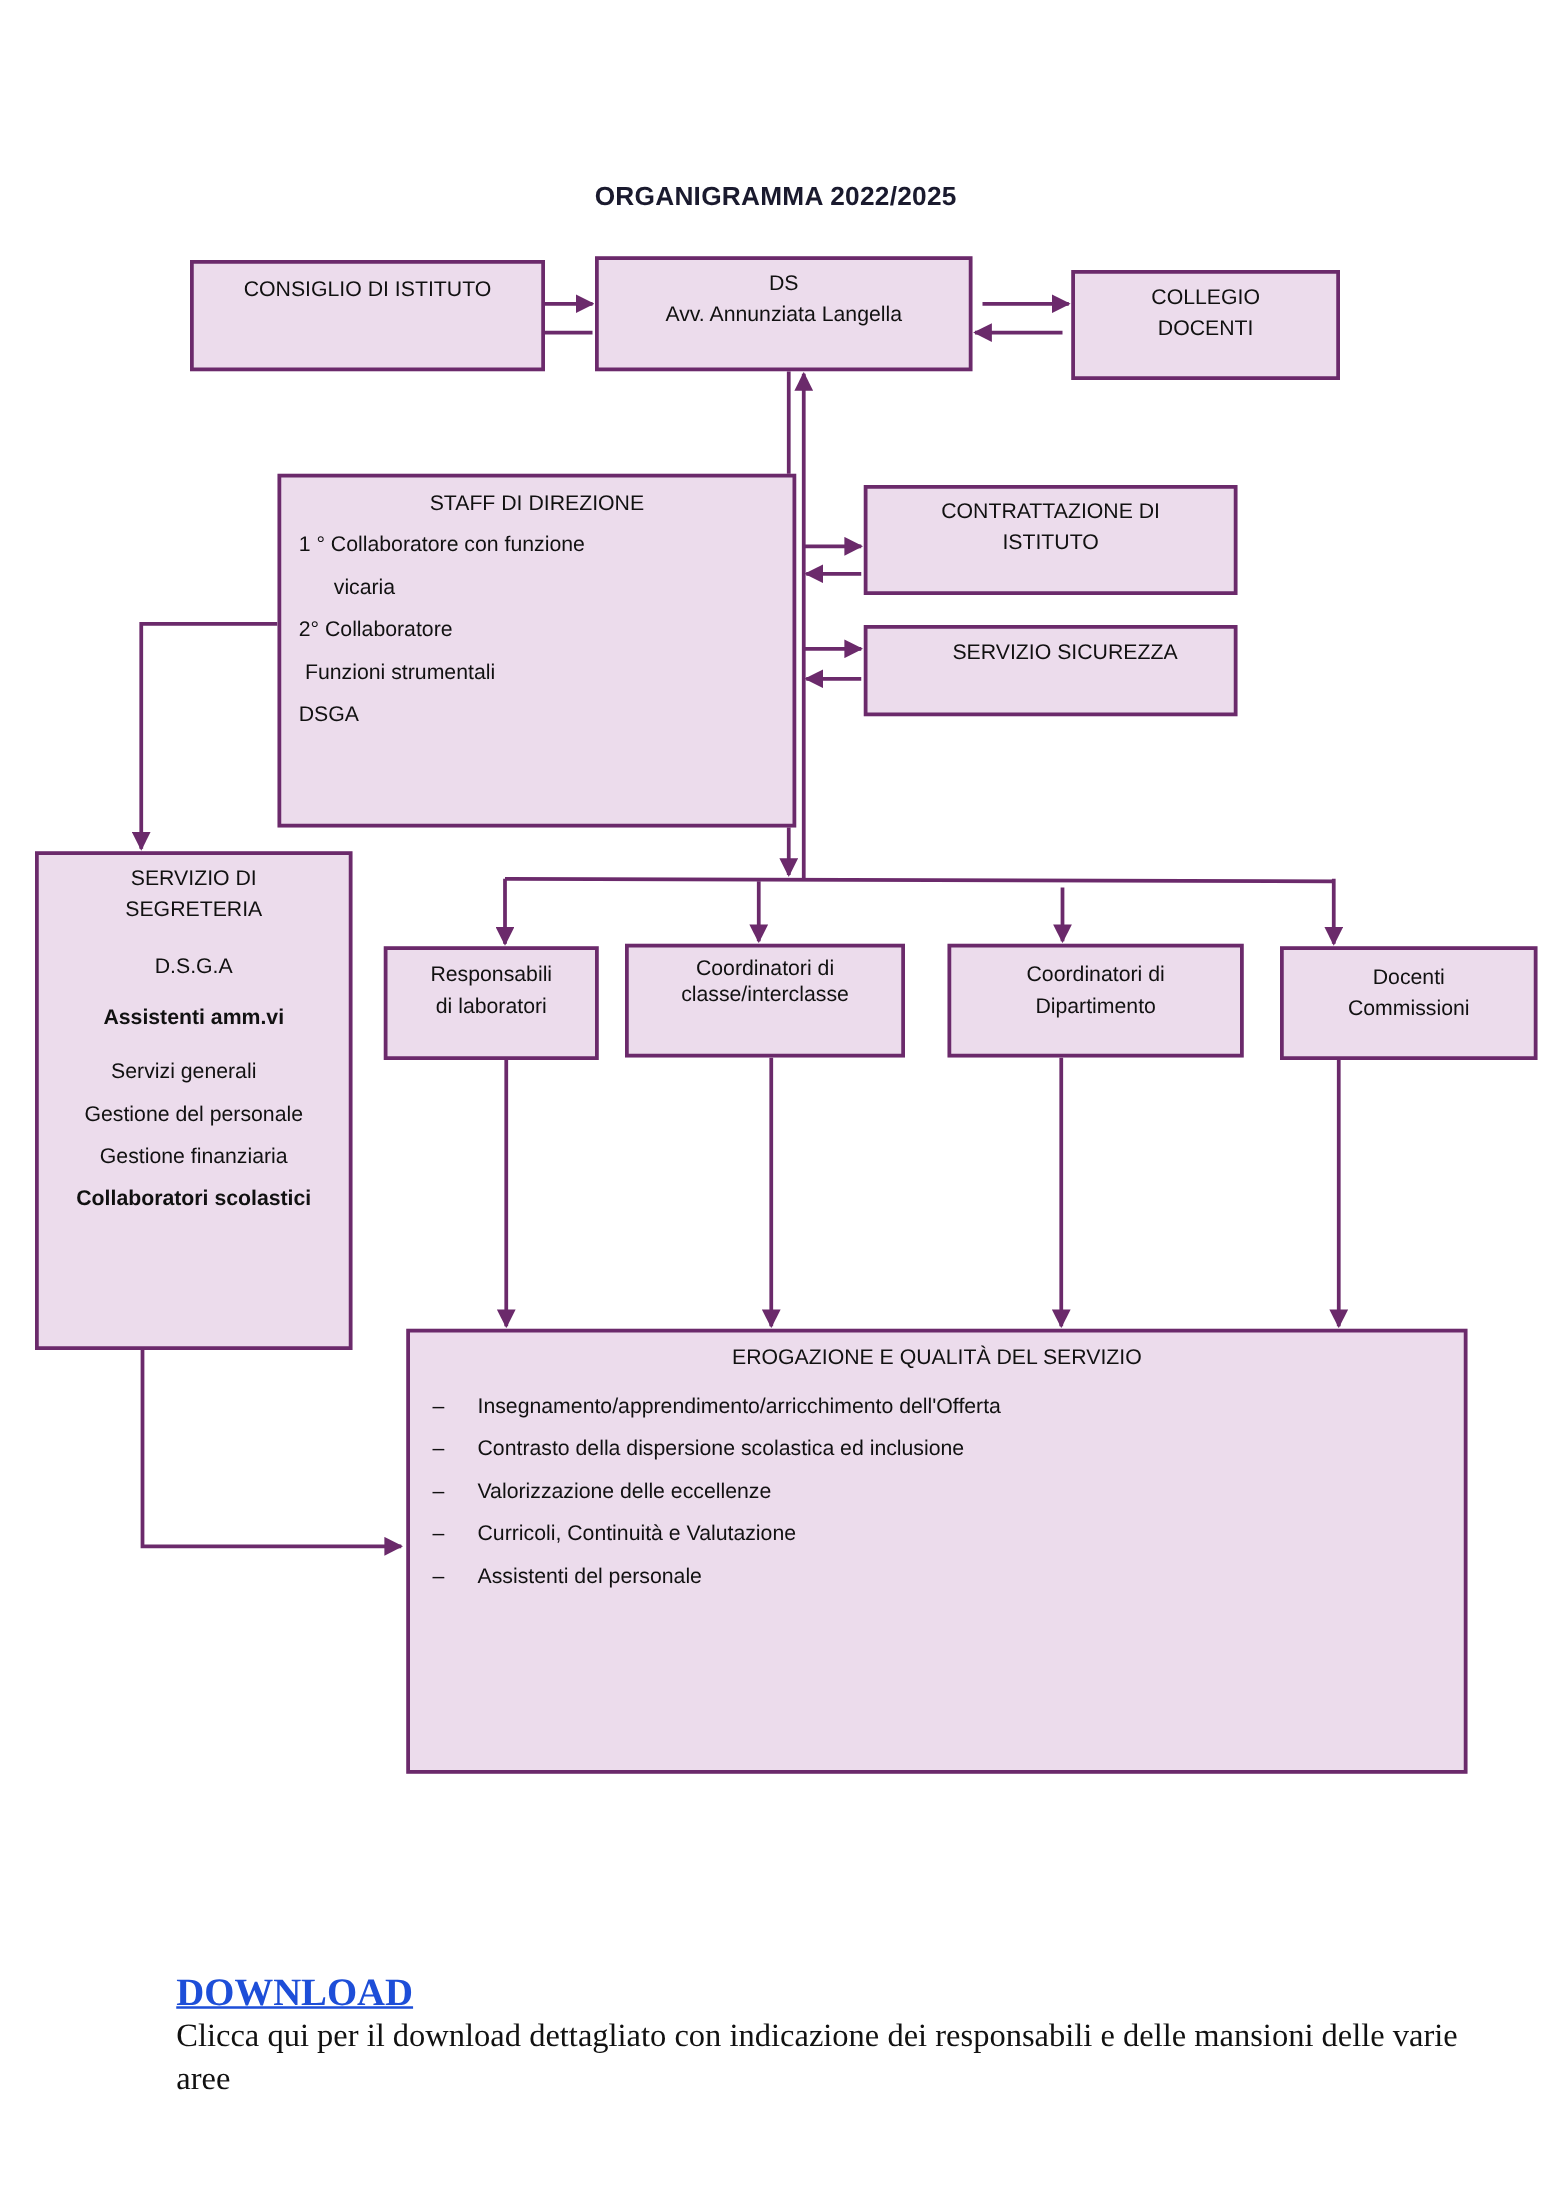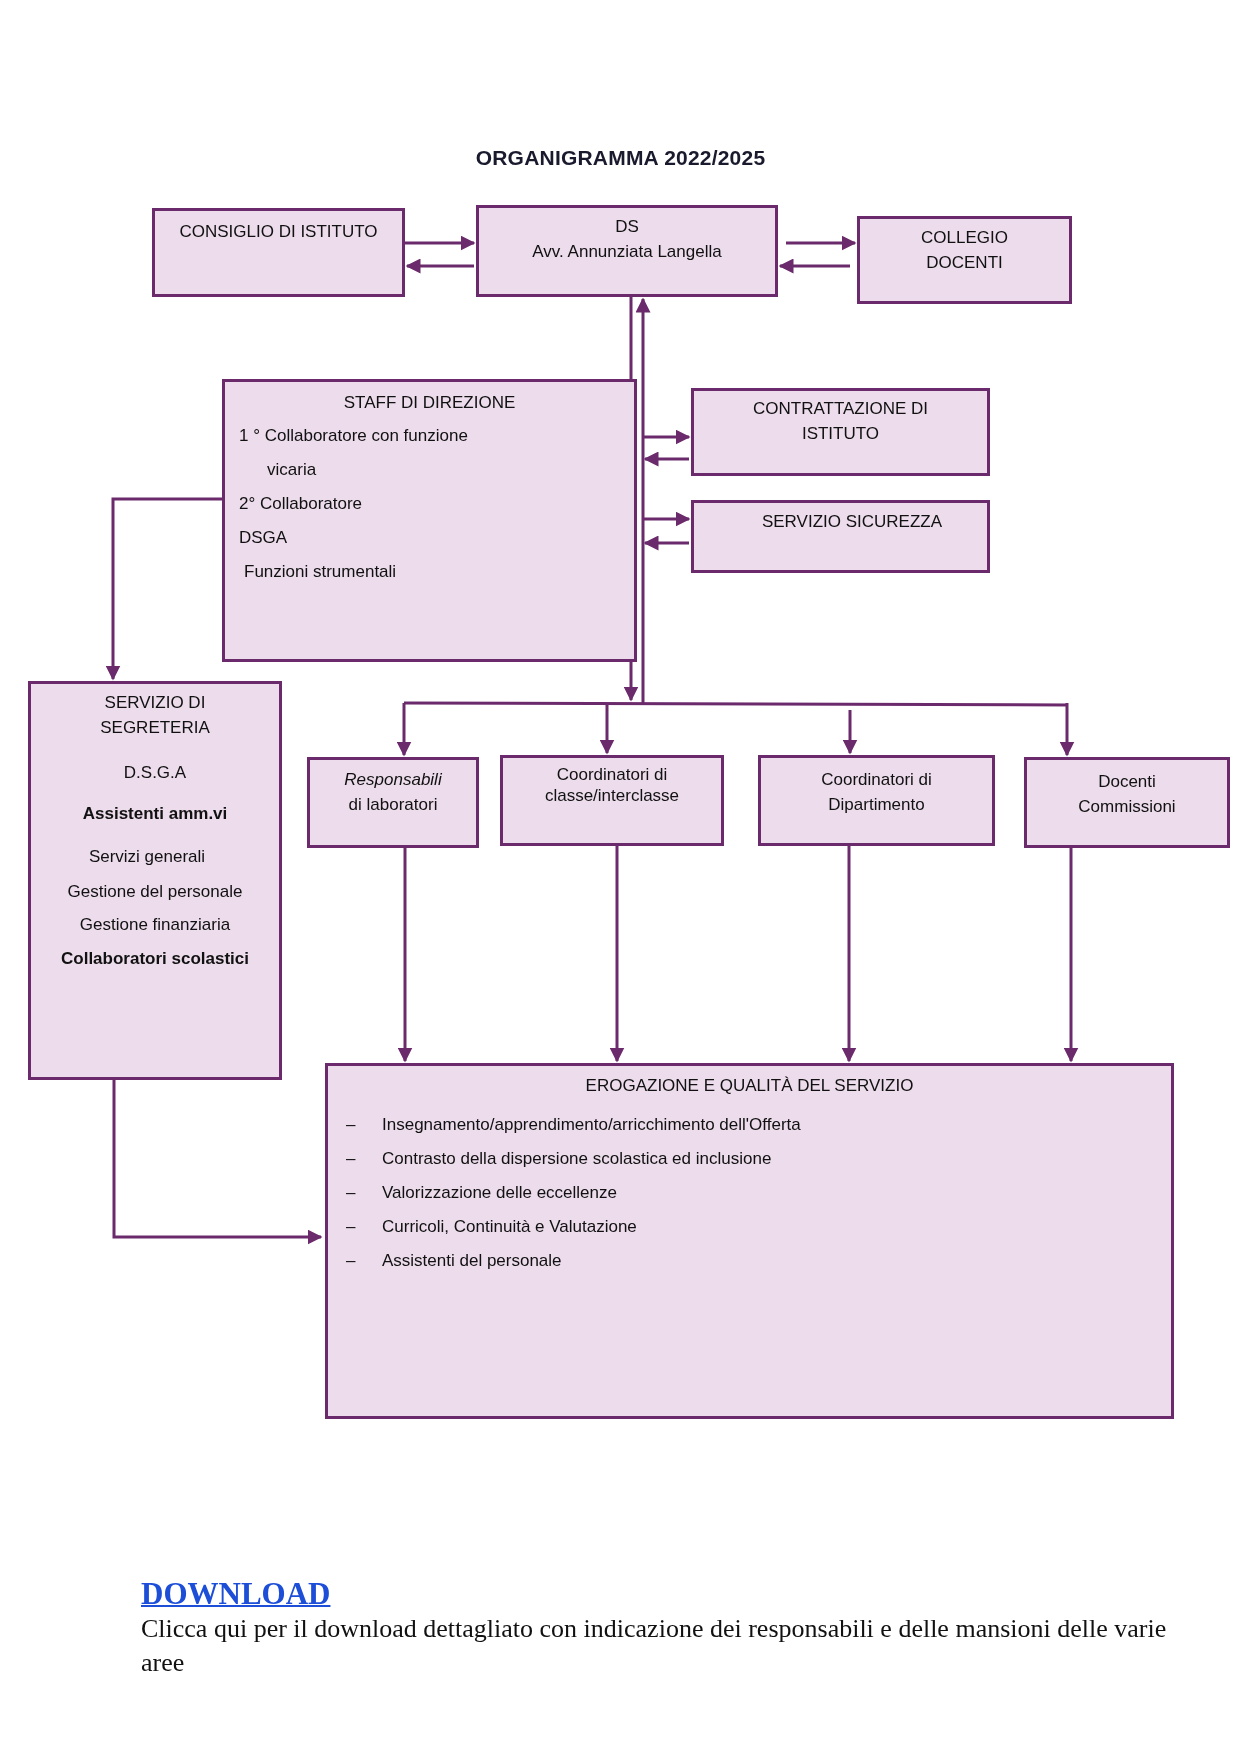--- a/index.html
+++ b/index.html
@@ -56,42 +56,42 @@
 
     <line x1="405" y1="848" x2="405" y2="1061" marker-end="url(#ah)"></line>
     <line x1="617" y1="846" x2="617" y2="1061" marker-end="url(#ah)"></line>
     <line x1="849" y1="846" x2="849" y2="1061" marker-end="url(#ah)"></line>
     <line x1="1071" y1="848" x2="1071" y2="1061" marker-end="url(#ah)"></line>
 
     <polyline points="114,1080 114,1237 321,1237" marker-end="url(#ah)"></polyline>
   </g>
 </svg>
 
-<div class="box" style="left:152px;top:208px;width:253px;height:89px;">
+<div class="box" style="left:152px;top:208px;width:284px;height:89px;">
   <div class="t" style="margin-top:8px;">CONSIGLIO DI ISTITUTO</div>
 </div>
 
 <div class="box" style="left:476px;top:205px;width:302px;height:92px;">
   <div class="t" style="margin-top:6px;">DS</div>
   <div class="t">Avv. Annunziata Langella</div>
 </div>
 
 <div class="box" style="left:857px;top:216px;width:215px;height:88px;">
   <div class="t" style="margin-top:6px;">COLLEGIO</div>
   <div class="t">DOCENTI</div>
 </div>
 
 <div class="box" style="left:222px;top:379px;width:415px;height:283px;">
   <div class="t" style="margin-top:8px;">STAFF DI DIREZIONE</div>
   <div style="margin-left:14px;margin-top:4px;">
     <div class="list-line">1 ° Collaboratore con funzione</div>
     <div class="list-line" style="padding-left:28px;">vicaria</div>
     <div class="list-line">2°  Collaboratore</div>
+    <div class="list-line" style="padding-left:5px;">Funzioni strumentali</div>
     <div class="list-line">DSGA</div>
-    <div class="list-line" style="padding-left:5px;">Funzioni strumentali</div>
   </div>
 </div>
 
 <div class="box" style="left:691px;top:388px;width:299px;height:88px;">
   <div class="t" style="margin-top:5px;">CONTRATTAZIONE DI</div>
   <div class="t">ISTITUTO</div>
 </div>
 
 <div class="box" style="left:691px;top:500px;width:299px;height:73px;">
   <div class="t" style="margin-top:6px;padding-left:23px;">SERVIZIO SICUREZZA</div>
@@ -102,21 +102,21 @@
   <div class="t">SEGRETERIA</div>
   <div class="t" style="margin-top:20px;">D.S.G.A</div>
   <div class="t bold" style="margin-top:16px;">Assistenti amm.vi</div>
   <div class="t" style="margin-top:18px;margin-right:16px;">Servizi generali</div>
   <div class="t" style="margin-top:10px;">Gestione del  personale</div>
   <div class="t" style="margin-top:8px;">Gestione finanziaria</div>
   <div class="t bold" style="margin-top:9px;">Collaboratori scolastici</div>
 </div>
 
 <div class="box" style="left:307px;top:757px;width:172px;height:91px;">
-  <div class="t" style="margin-top:7px;font-style:italic;">Responsabili</div>
+  <div class="t" style="margin-top:7px;">Responsabili</div>
   <div class="t">di laboratori</div>
 </div>
 
 <div class="box" style="left:500px;top:755px;width:224px;height:91px;">
   <div class="t" style="margin-top:6px;line-height:21px;">Coordinatori di</div>
   <div class="t" style="line-height:21px;">classe/interclasse</div>
 </div>
 
 <div class="box" style="left:758px;top:755px;width:237px;height:91px;">
   <div class="t" style="margin-top:9px;">Coordinatori di</div>

